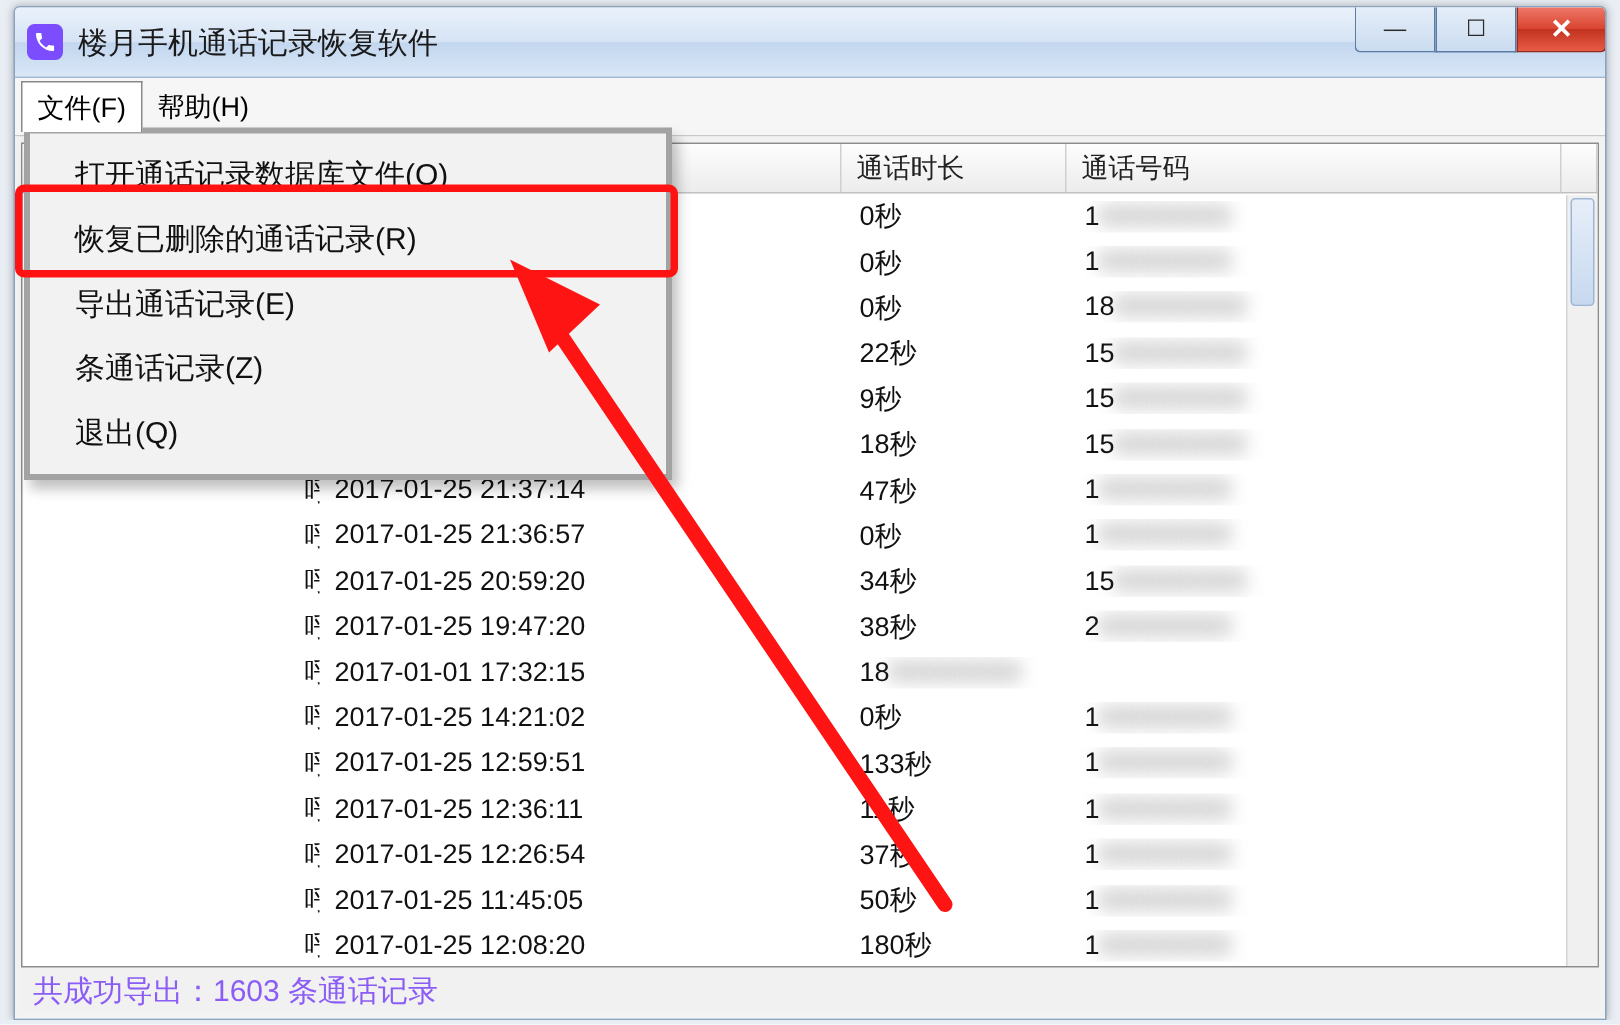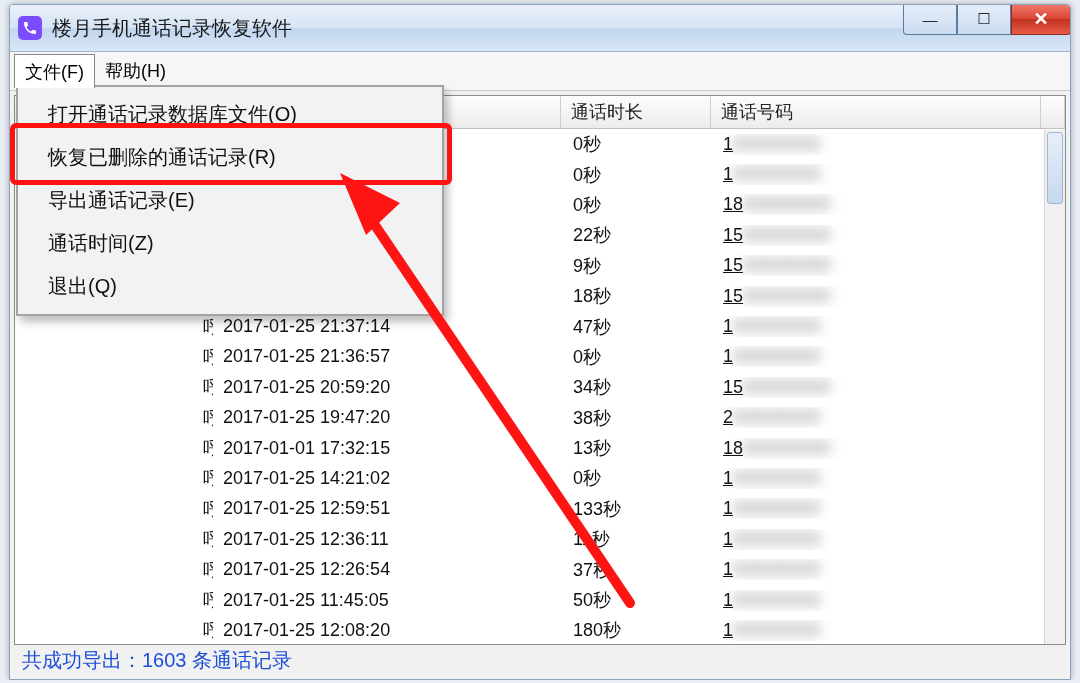--- a/index.html
+++ b/index.html
@@ -63,21 +63,21 @@
     border-bottom:none;
     position:relative;
     z-index:6;
   }
   
   .dropdown{
     position:absolute;
     left:6px;top:80px;
     width:420px;
     background:#f2f2f2;
-    border:2px solid #a3a3a3;
+    border:4px solid #a3a3a3;
     box-shadow:4px 6px 8px rgba(0,0,0,.25);
     z-index:5;
     padding:6px 2px;
   }
   .dropdown .ditem{
     font-size:20px;
     padding:8px 12px 8px 28px;
     white-space:nowrap;
     color:#111;
   }
@@ -133,21 +133,21 @@
   }
   .row .cell{
     padding:0 10px;
     box-sizing:border-box;
     white-space:nowrap;
     overflow:hidden;
   }
   .col-type{width:196px;padding-left:188px !important;}
   .col-time{width:350px;}
   .col-dur{width:150px;}
-  .col-num{flex:1;text-decoration:underline;}
+  .col-num{flex:1;}
   .blur-num{
     display:inline-block;
     color:transparent;
     text-shadow:0 0 12px #666;
     letter-spacing:1px;
     width:180px;
   }
   .lv-header .col.col1{width:196px;}
   .lv-header .col.col2{width:350px;}
   .lv-header .col.col3{width:150px;}
@@ -161,21 +161,21 @@
     position:absolute;left:2px;right:2px;top:2px;height:70px;
     background:linear-gradient(#e7eef9,#c7d9ef);
     border:1px solid #9cb7d5;border-radius:3px;
   }
   .statusbar{
     height:30px;
     background:#f1f1f1;
     font-size:20px;
     display:flex;align-items:center;
     padding-left:8px;
-    color:#1d4ed8;
+    color:#8b5cf6;
   }
   .lv-header .col.col1,.lv-header .col.col2{color:transparent;} 
 </style>
 </head>
 <body>
 
 <div class="window">
 
   <div class="titlebar">
     <div class="app-icon">
@@ -262,21 +262,20 @@
           </div>
           <div class="row">
             <div class="cell col-type">呼出电话</div>
             <div class="cell col-time">2017-01-25 19:47:20</div>
             <div class="cell col-dur">38秒</div>
             <div class="cell col-num">2<span class="blur-num">00000000</span></div>
           </div>
           <div class="row">
             <div class="cell col-type">呼入电话</div>
             <div class="cell col-time">2017-01-01 17:32:15</div>
-            <div class="cell col-dur">13秒</div>
             <div class="cell col-num">18<span class="blur-num">00000000</span></div>
           </div>
           <div class="row">
             <div class="cell col-type">呼出电话</div>
             <div class="cell col-time">2017-01-25 14:21:02</div>
             <div class="cell col-dur">0秒</div>
             <div class="cell col-num">1<span class="blur-num">00000000</span></div>
           </div>
           <div class="row">
             <div class="cell col-type">呼入电话</div>
@@ -315,21 +314,21 @@
     </div>
     <div class="statusbar">
       <span>共成功导出：1603 条通话记录</span>
     </div>
   </div>
 
   <div class="dropdown">
     <div class="ditem">打开通话记录数据库文件(O)</div>
     <div class="ditem">恢复已删除的通话记录(R)</div>
     <div class="ditem">导出通话记录(E)</div>
-    <div class="ditem">通话时间(Z)</div>
+    <div class="ditem">条通话记录(Z)</div>
     <div class="ditem">退出(Q)</div>
   </div>
 
   <div class="highlight-box"></div>
 
   <svg class="arrow" viewBox="0 0 320 440">
     <defs></defs>
     <line x1="300" y1="430" x2="30" y2="30" stroke="#ff1414" stroke-width="10" stroke-linecap="round"></line>
     <polygon points="10,0 70,30 36,62" fill="#ff1414"></polygon>
   </svg>

